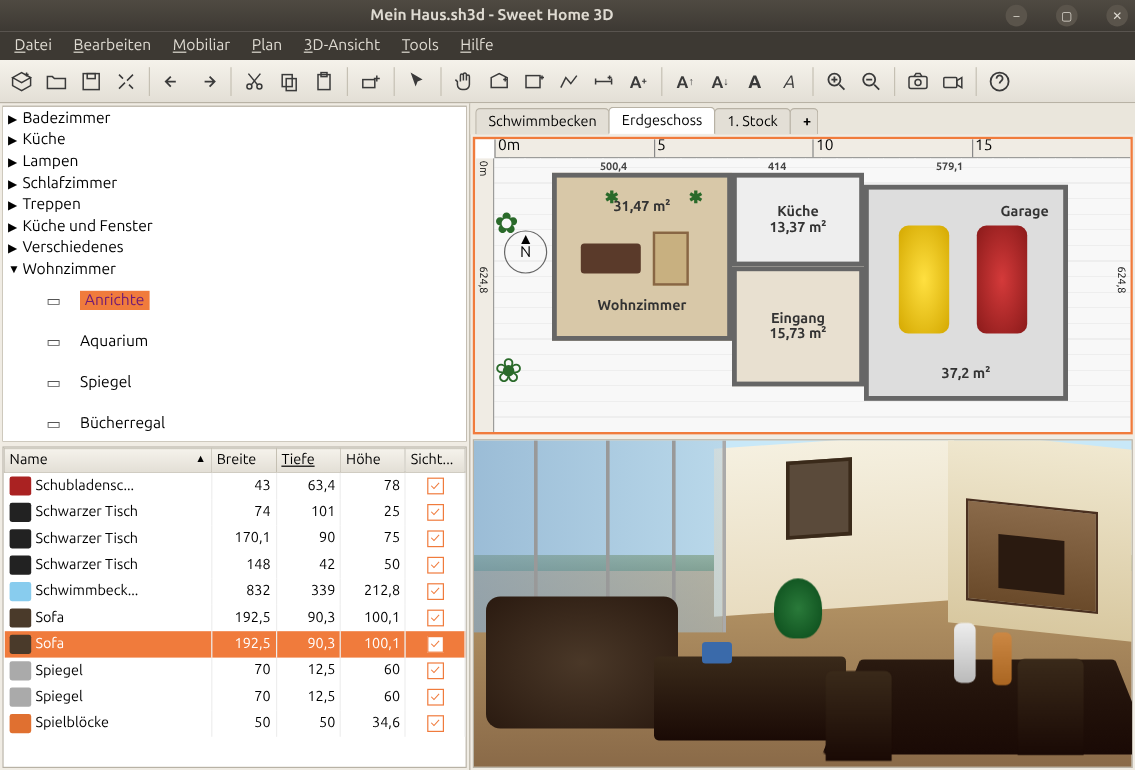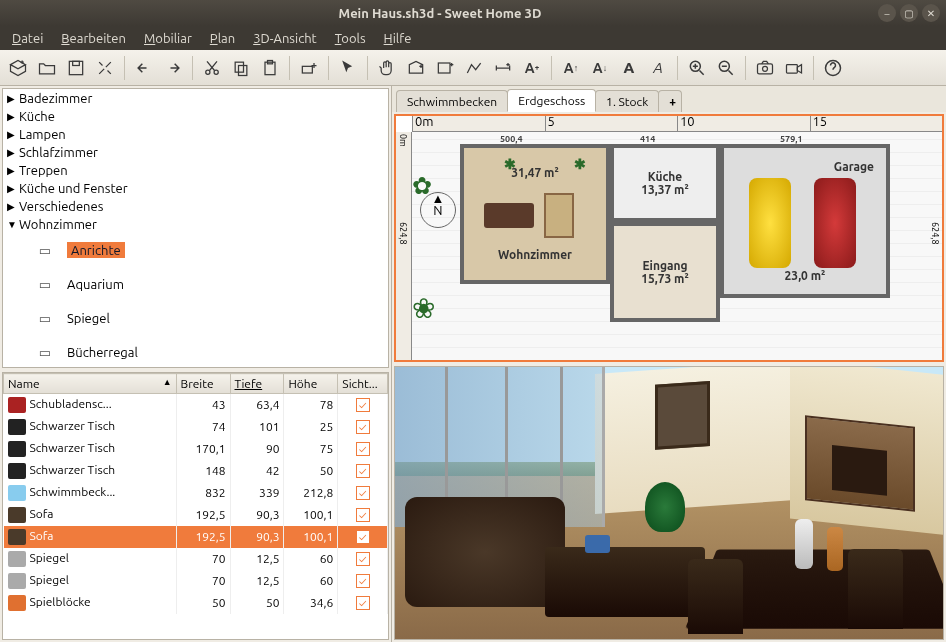--- a/index.html
+++ b/index.html
@@ -1,34 +1,34 @@
 <!DOCTYPE html>
 <html><head>
 <meta charset="utf-8">
 <style>
 * { margin: 0; padding: 0; box-sizing: border-box; font-family: "Ubuntu", "Liberation Sans", sans-serif; font-size: 13px; }
 body { background: #f0ece4; width: 946px; height: 642px; overflow: hidden; display: flex; flex-direction: column; }
-.titlebar { background: linear-gradient(#4f4a42, #3d3933); color: #dfdbd2; height: 26px; display: flex; align-items: center; padding: 0 6px; }
+.titlebar { background: linear-gradient(#4f4a42, #3d3933); color: #dfdbd2; height: 26px; display: flex; align-items: center; padding: 0 6px; gap: 20px; }
 .titlebar .title { flex: 1; text-align: center; font-weight: bold; }
 .titlebar .winbtn { width: 18px; height: 18px; border-radius: 9px; background: #5a544b; margin-left: 4px; display: flex; align-items: center; justify-content: center; font-size: 10px; cursor: pointer; }
 .menubar { background: #3d3933; color: #dfdbd2; height: 24px; display: flex; align-items: center; padding: 0 4px; gap: 2px; }
 .menubar .menu-item { padding: 2px 8px; cursor: pointer; }
 .menubar .menu-item u { text-decoration: underline; }
 .toolbar { background: linear-gradient(#f5f2eb, #e3dfd6); height: 36px; border-bottom: 1px solid #b8b2a5; display: flex; align-items: center; padding: 0 4px; gap: 1px; }
 .toolbar .tbtn { width: 28px; height: 28px; display: flex; align-items: center; justify-content: center; border: 1px solid transparent; border-radius: 3px; cursor: pointer; color: #3a3a3a; }
 .toolbar .sep { width: 1px; height: 24px; background: #c5c0b3; margin: 0 4px; }
 .toolbar svg { width: 20px; height: 20px; }
 .content { flex: 1; display: flex; overflow: hidden; }
 .left-col { width: 392px; display: flex; flex-direction: column; border-right: 1px solid #b8b2a5; }
 .catalog { flex: 0 0 280px; background: #fff; border: 1px solid #b8b2a5; margin: 2px; overflow-y: auto; }
 .cat-row { display: flex; align-items: center; padding: 1px 4px; cursor: pointer; height: 18px; }
 .cat-row .arrow { width: 12px; display: inline-block; font-size: 10px; }
 .cat-child { display: flex; align-items: center; padding: 4px 4px 4px 28px; cursor: pointer; height: 34px; gap: 8px; }
 .cat-child.selected { }
-.cat-child.selected .label { background: #f07b3c; color: #0f172a; padding: 1px 4px; }
+.cat-child.selected .label { background: #f07b3c; color: #701a75; padding: 1px 4px; }
 .cat-child .thumb { width: 28px; height: 26px; display: flex; align-items: center; justify-content: center; color: #555; }
 .furniture-table { flex: 1; background: #fff; border: 1px solid #b8b2a5; margin: 2px; overflow: auto; }
 .furniture-table table { width: 100%; border-collapse: collapse; }
 .furniture-table th { background: linear-gradient(#f5f2eb, #e3dfd6); border: 1px solid #c5c0b3; padding: 3px 4px; font-weight: normal; text-align: left; font-size: 12px; position: sticky; top: 0; }
 .furniture-table th .sort { font-size: 9px; float: right; }
 .furniture-table td { border-right: 1px solid #eee; padding: 2px 4px; font-size: 12px; height: 22px; }
 .furniture-table td.num { text-align: right; }
 .furniture-table tr.selected td { background: #f07b3c; color: #fff; }
 .furniture-table .ficon { width: 18px; height: 16px; display: inline-block; vertical-align: middle; margin-right: 4px; }
 .chk { width: 14px; height: 14px; border: 1px solid #f07b3c; display: inline-flex; align-items: center; justify-content: center; color: #f07b3c; font-size: 11px; background: #fff; }
@@ -385,23 +385,23 @@
             <div style="position:absolute;left:110px;top:8px;width:12px;height:12px;color:#2a6a2a;font-size:14px">✱</div>
           </div>
           <div class="fp-room" style="left:150px;top:0;width:110px;height:78px;background:#eee">
             <span class="fp-label">Küche</span>
             <span class="fp-label">13,37 m²</span>
           </div>
           <div class="fp-room" style="left:150px;top:78px;width:110px;height:100px;background:#e8e0d0">
             <span class="fp-label">Eingang</span>
             <span class="fp-label">15,73 m²</span>
           </div>
-          <div class="fp-room" style="left:260px;top:0;width:170px;height:154px;background:#ddd">
+          <div class="fp-room" style="left:260px;top:10px;width:170px;height:180px;background:#ddd">
             <span class="fp-label" style="position:absolute;top:12px;right:12px">Garage</span>
-            <span class="fp-label" style="position:absolute;bottom:12px">23,0 m²</span>
+            <span class="fp-label" style="position:absolute;bottom:12px">37,2 m²</span>
             <div class="car yellow" style="left:25px;top:30px"></div>
             <div class="car red" style="left:90px;top:30px"></div>
           </div>
         </div>
         <div style="position:absolute;left:0;top:160px;color:#2a6a2a;font-size:28px">❀</div>
         <div style="position:absolute;left:0;top:40px;color:#2a6a2a;font-size:24px">✿</div>
         <div class="vruler-label" style="right:2px;top:90px">624,8</div>
       </div>
     </div>
     <div class="view3d">

